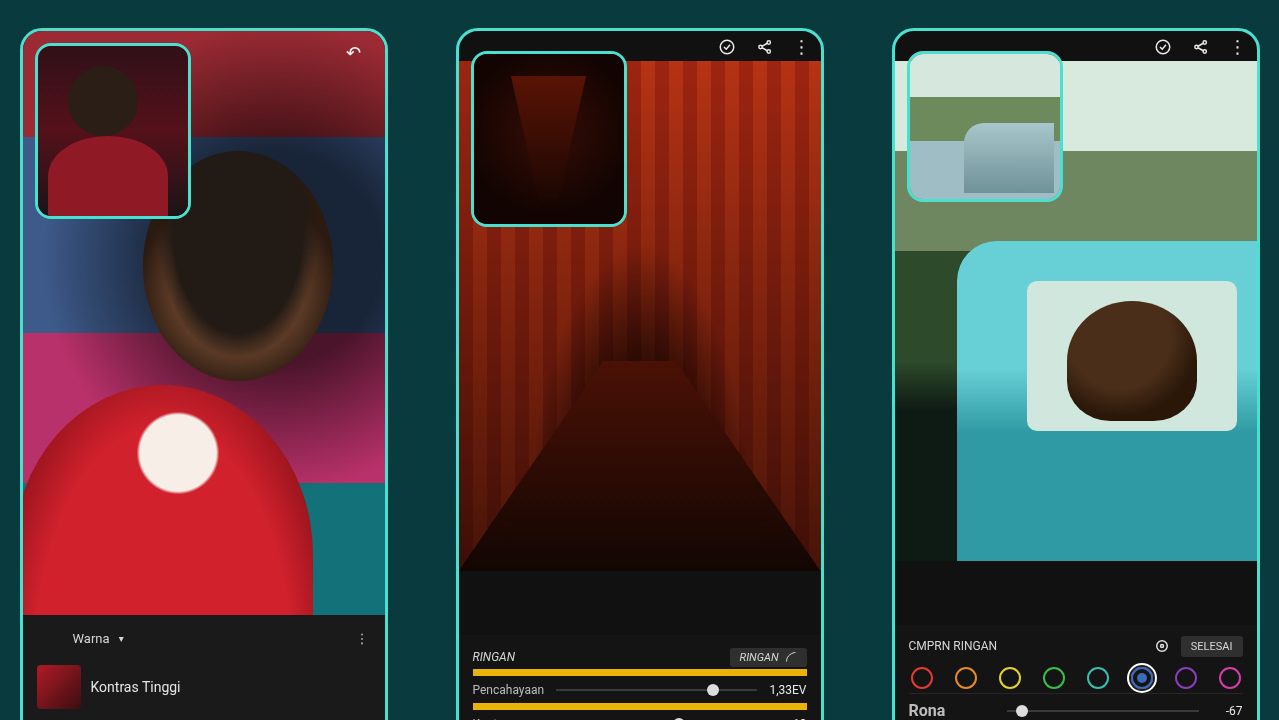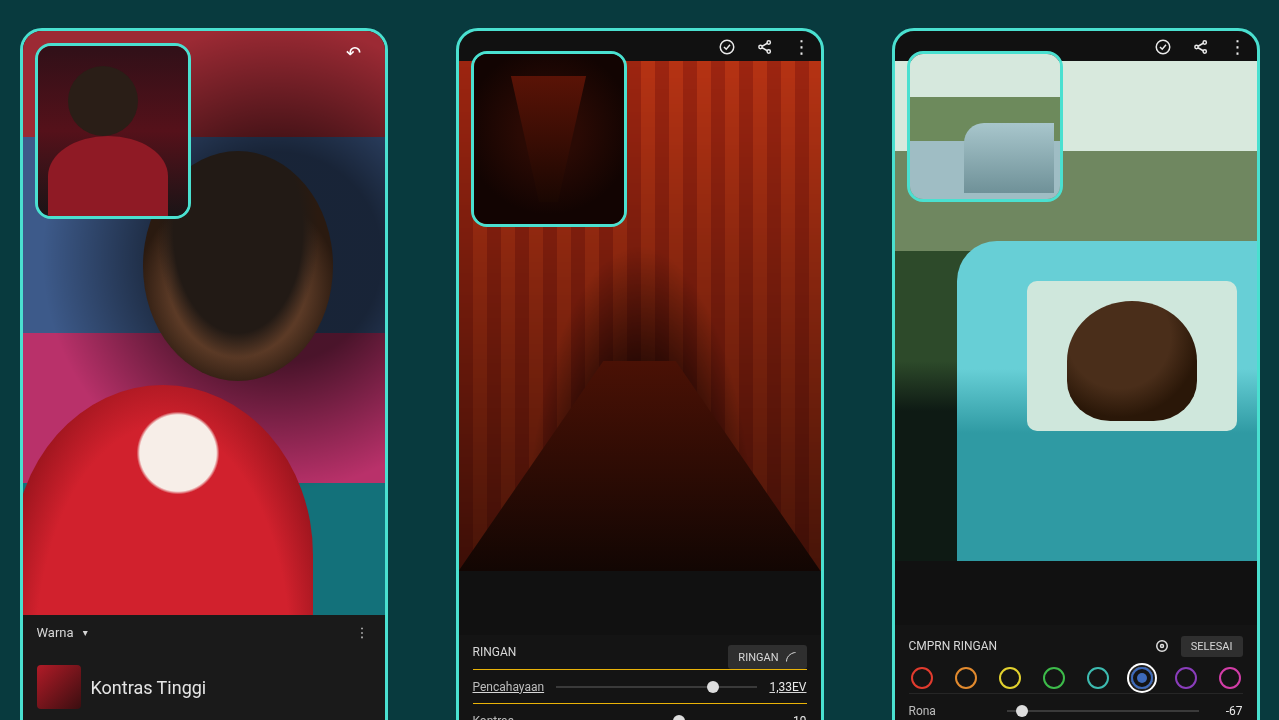--- a/index.html
+++ b/index.html
@@ -66,26 +66,26 @@
   .p1-thumb .j { position:absolute; left:10px; bottom:0; width:120px; height:80px;
     border-radius:50% 50% 0 0; background:#8f1a25; }
 
   .panel1 {
     position:absolute; left:0; right:0; bottom:0; height:170px;
     background:#1a1a1a;
     padding:10px 14px;
     color:#d6d6d6;
     font-size:13px;
   }
-  .panel1 .hdr { display:flex; justify-content:space-between; align-items:flex-start; height:26px; }
+  .panel1 .hdr { display:flex; justify-content:space-between; align-items:center; height:26px;margin-left:36px; }
   .panel1 .hdr .caret { margin-left:6px; font-size:10px; display:inline-block; transform:translateY(-1px); }
   .panel1 .hdr .dots { letter-spacing:2px; }
   .preset-row { display:flex; align-items:center; gap:10px; margin-top:14px; }
   .preset-thumb { width:44px; height:44px; border-radius:4px; background:linear-gradient(135deg,#b11b27,#3a0e10); }
-  .preset-label { font-size:18px; color:#e5e5e5; }
+  .preset-label { font-size:14px; color:#e5e5e5; }
 
   
   .topbar {
     position:absolute; top:6px; right:10px;
     display:flex; gap:18px; align-items:center;
     color:#e9e9e9;
   }
   .icon { width:20px; height:20px; display:flex; align-items:center; justify-content:center; }
   .icon svg { width:18px; height:18px; stroke:#e9e9e9; fill:none; stroke-width:2; }
   .dots3 { font-size:18px; line-height:1; }
@@ -117,26 +117,26 @@
     background: linear-gradient(#5a1306,#1a0702);
     clip-path: polygon(10% 0,90% 0,60% 100%,40% 100%);
   }
 
   .panel2 {
     position:absolute; left:0; right:0; bottom:0; height:150px;
     background:#141414; color:#d7d7d7;
     font-size:12px;
     padding:10px 14px 0 14px;
   }
-  .panel2 .hdr { display:flex; justify-content:space-between; height:24px; }
+  .panel2 .hdr { display:flex; justify-content:space-between; align-items:center; height:24px;font-style:italic; }
   .panel2 .curve-btn {
     display:flex; gap:6px; align-items:center;
     background:#2f2f2f; padding:3px 10px; border-radius:3px; font-size:11px;
   }
-  .slider-row { display:flex; justify-content:space-between; align-items:center; height:34px; border-top:1px solid #eab308;text-decoration:underline; }
+  .slider-row { display:flex; justify-content:space-between; align-items:center; height:34px; border-top:7px solid #eab308; }
   .slider-row:first-of-type{border-top:none;}
   .slider-row .lbl { font-size:12px; color:#bdbdbd; }
   .slider-row .val { font-size:12px; color:#e9e9e9; }
   .slider-track { position:relative; flex:1; height:2px; margin:0 12px; background:#3a3a3a; }
   .slider-track .knob { position:absolute; top:50%; width:12px; height:12px; border-radius:50%; background:#ddd; transform:translate(-50%,-50%); }
 
   
   .p3-photo {
     position:absolute; top:30px; left:0; right:0; height:500px;
     background:
@@ -172,21 +172,21 @@
   .panel3 .hdr{ display:flex; justify-content:space-between; align-items:center; height:26px; }
   .panel3 .selesai-btn{ background:#2f2f2f; padding:4px 10px; border-radius:3px; font-size:11px; }
   .panel3 .target{ width:22px; height:22px; display:flex; align-items:center; justify-content:center; margin-right:8px; }
 
   .colors{ display:flex; justify-content:space-between; margin:8px 2px 4px 2px; }
   .color-dot{ width:22px; height:22px; border-radius:50%; border:2px solid; display:flex; align-items:center; justify-content:center; }
   .color-dot.active{ box-shadow:0 0 0 2px #1e1e1e, 0 0 0 4px #ffffff; position:relative; }
   .color-dot.active .fill{ width:10px; height:10px; border-radius:50%; }
 
   .p3-slider-row{ display:flex; justify-content:space-between; align-items:center; height:34px; border-top:1px solid #262626; }
-  .p3-slider-row .lbl{ font-size:12px; color:#bdbdbd; width:90px; }
+  .p3-slider-row .lbl{ font-size:16px; color:#bdbdbd; width:90px;font-weight:bold; }
   .p3-slider-row .val{ font-size:12px; color:#e9e9e9; width:36px; text-align:right; }
   .p3-slider-track{ position:relative; flex:1; height:2px; margin:0 8px; background:#3a3a3a; }
   .p3-slider-track .knob{ position:absolute; top:50%; width:12px; height:12px; border-radius:50%; background:#ddd; transform:translate(-50%,-50%); }
 </style>
 </head>
 <body>
 
 <div class="row">
 
   <div class="phone">

